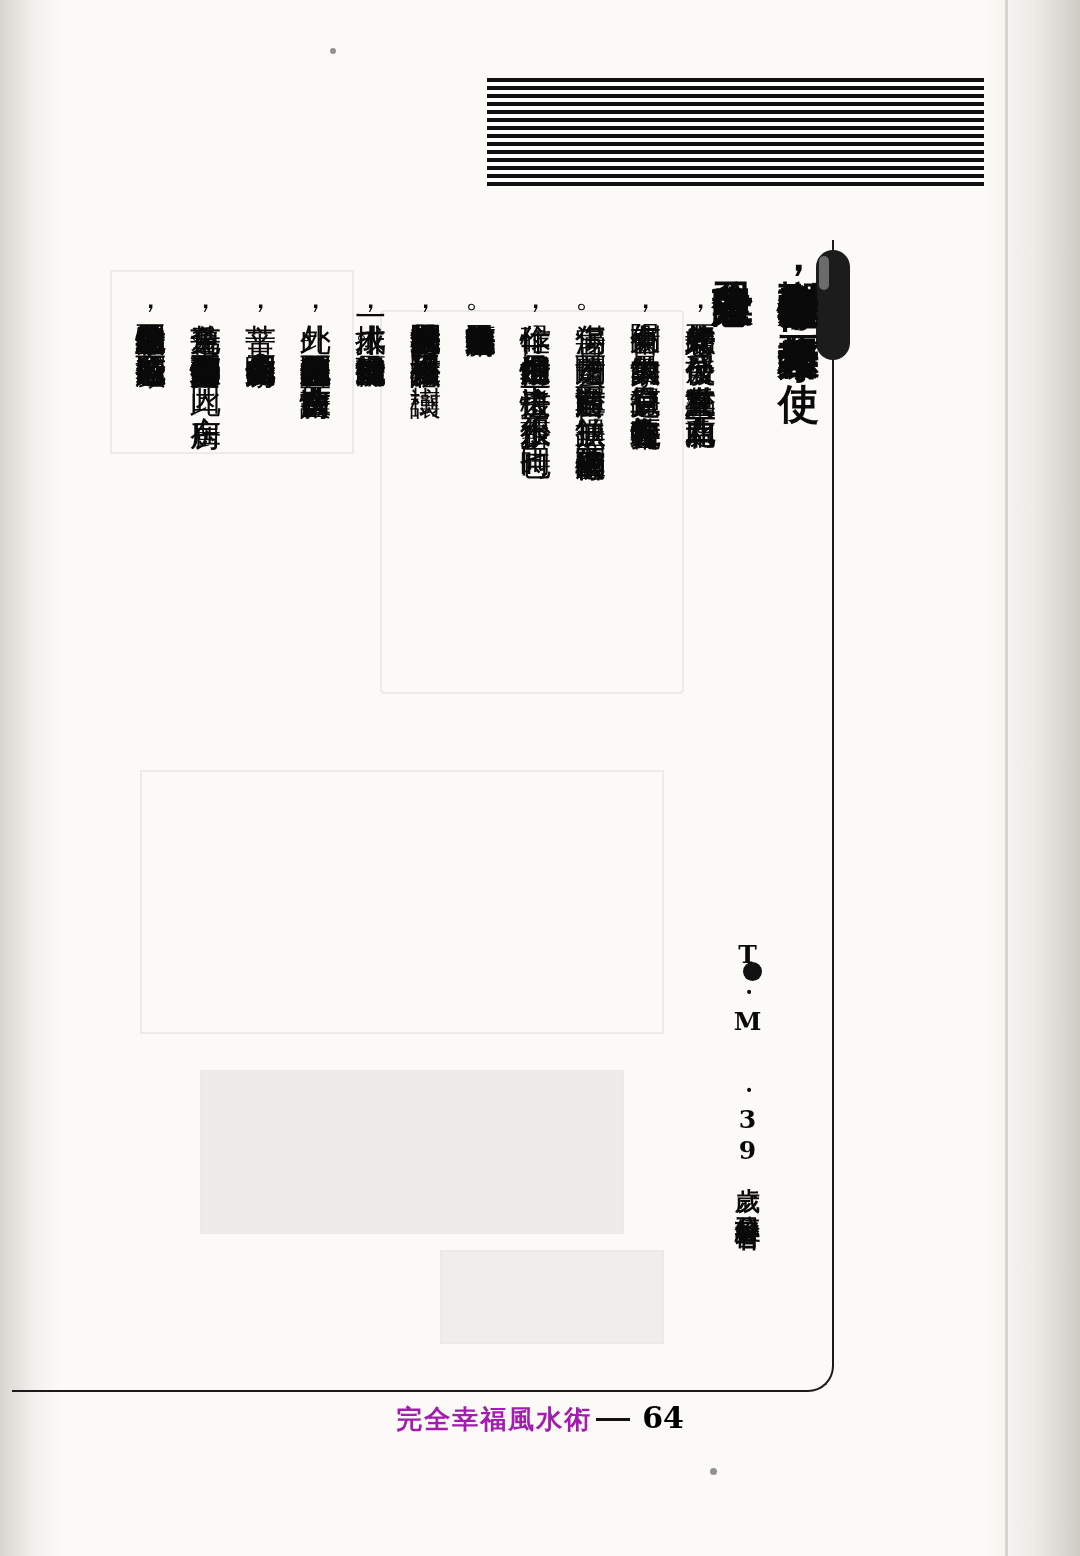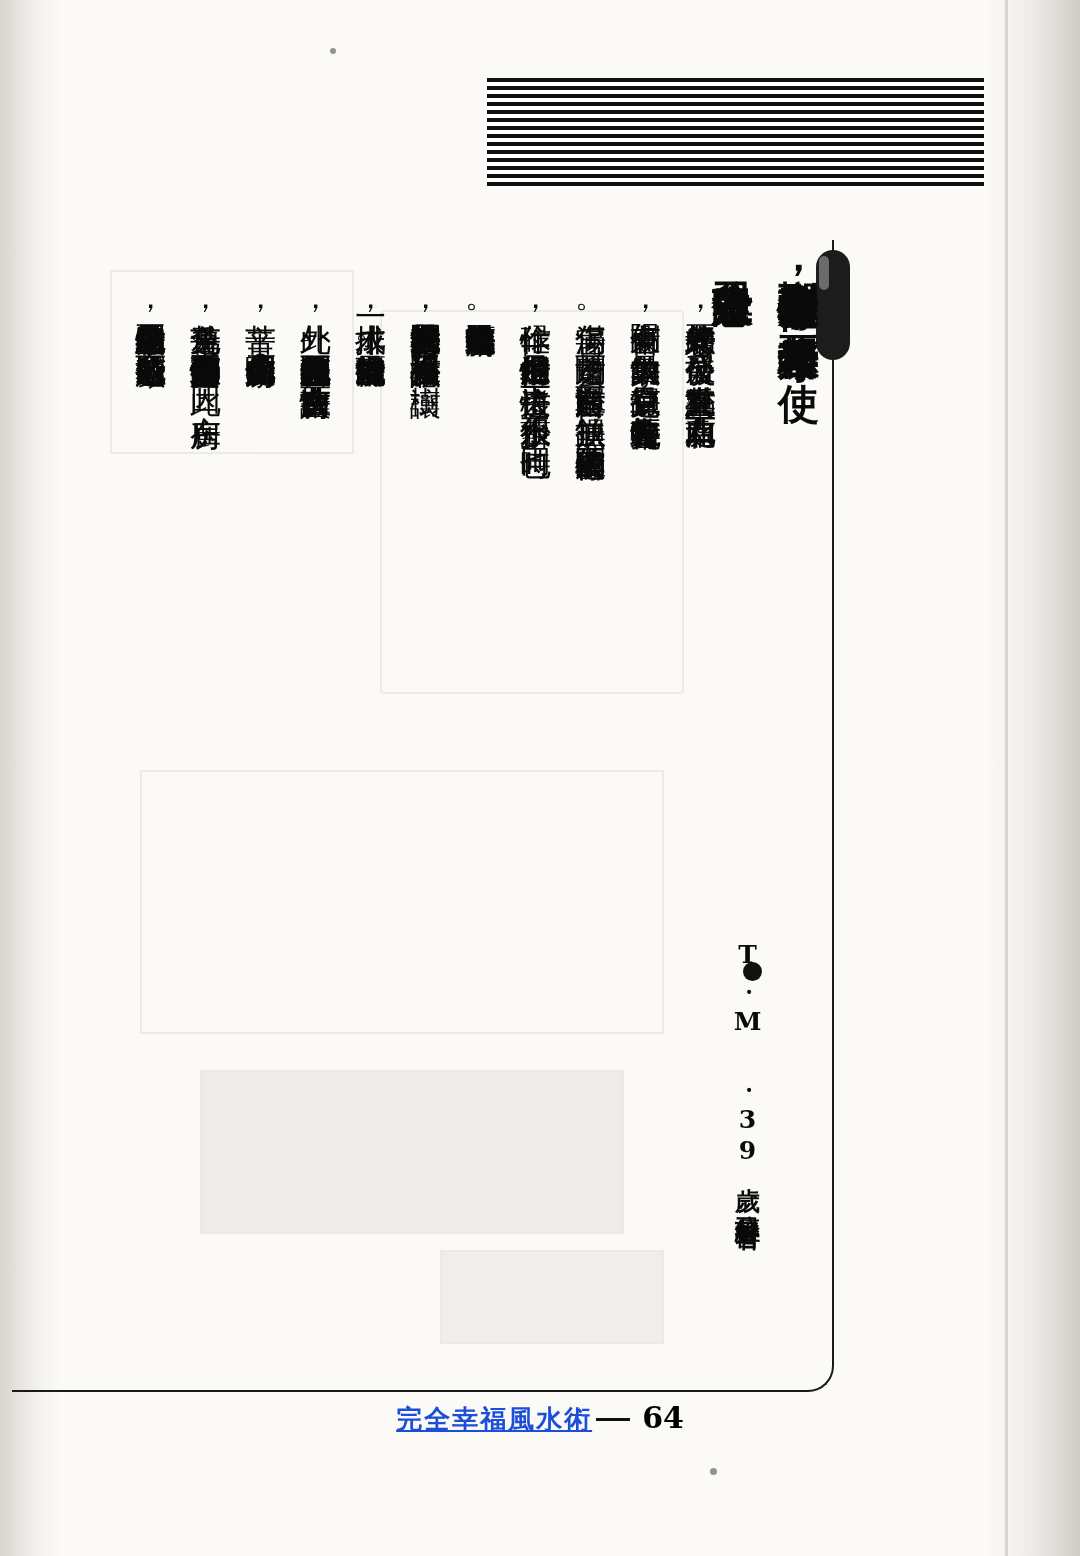--- a/index.html
+++ b/index.html
@@ -190,22 +190,21 @@
     top: 1400px;
     width: 1080px;
     text-align: center;
     font-family: "DejaVu Serif", "Liberation Serif", serif;
   }
   .footer-inner {
     display: inline-block;
     font-size: 26px;
     letter-spacing: 2px;
     font-weight: 700;
-    color: #1d4ed8;
-    text-decoration: underline;
+    color: #a21caf;
   }
   .footer-rule {
     display: inline-block;
     width: 34px;
     height: 3px;
     background: #111;
     vertical-align: 7px;
     margin: 0 4px;
   }
   .footer-page {

